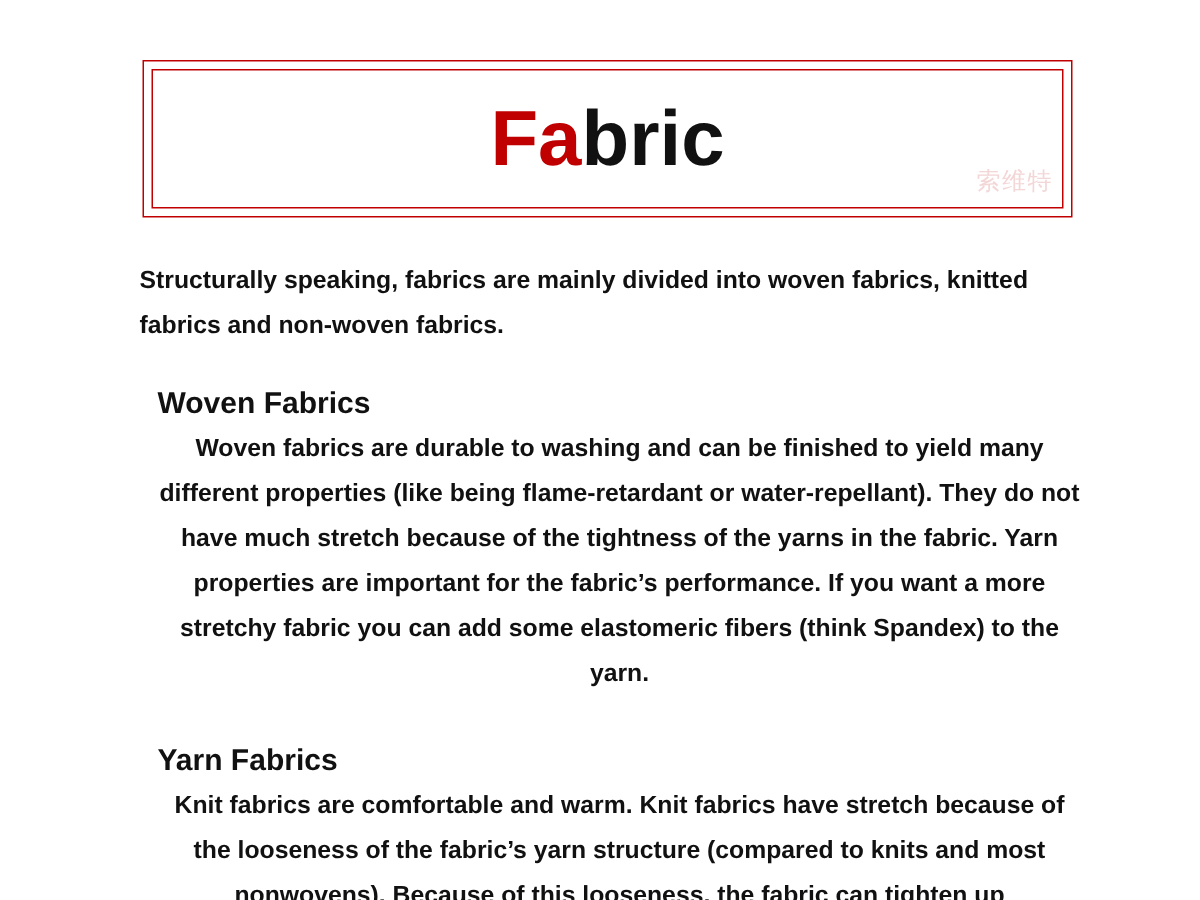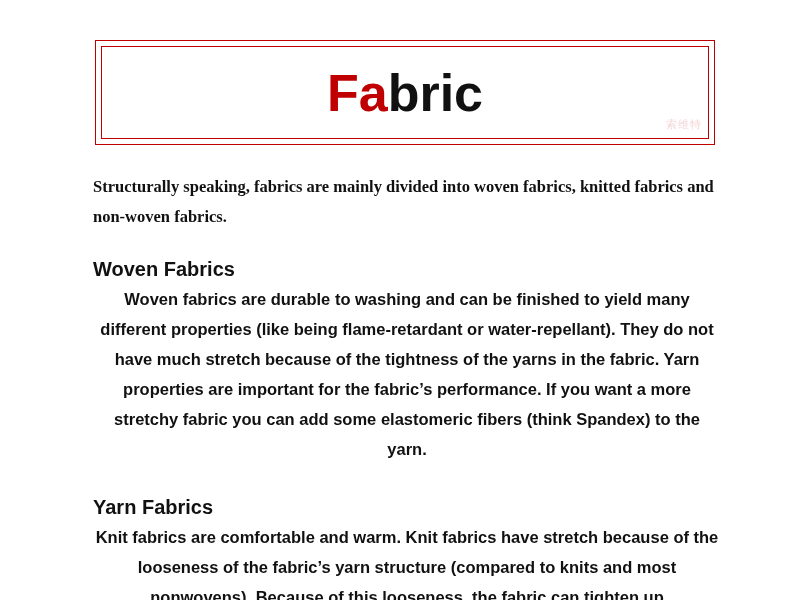--- a/index.html
+++ b/index.html
@@ -53,51 +53,51 @@
   .doc-title .accent {
     color: #c00000;
   }
   .doc-title .rest {
     color: #111111;
   }
   .watermark {
     position: absolute;
     right: 12px;
     bottom: 12px;
-    font-size: 11px;
+    font-size: 16px;
     color: #f3d6d6;
     letter-spacing: 1px;
     user-select: none;
   }
   .content {
     position: absolute;
     left: 93px;
     top: 172px;
     width: 628px;
   }
   p.body-text {
     margin: 0 0 0 0;
     font-size: 16.5px;
     line-height: 30px;
     color: #111111;
     font-weight: 600;
   }
   p.intro {
     margin-bottom: 22px;
-    font-family: Liberation Serif, serif;
   }
   h2.section-heading {
     margin: 0 0 0 0;
     font-size: 20px;
     line-height: 30px;
     font-weight: bold;
     color: #111111;
   }
   .section {
     margin-bottom: 0;
+    margin-left: 12px;
   }
   .section.spaced {
     margin-top: 28px;
   }
   .section-body {
     margin-top: 2px;
     text-align: center;
   }
 </style>
 </head>

